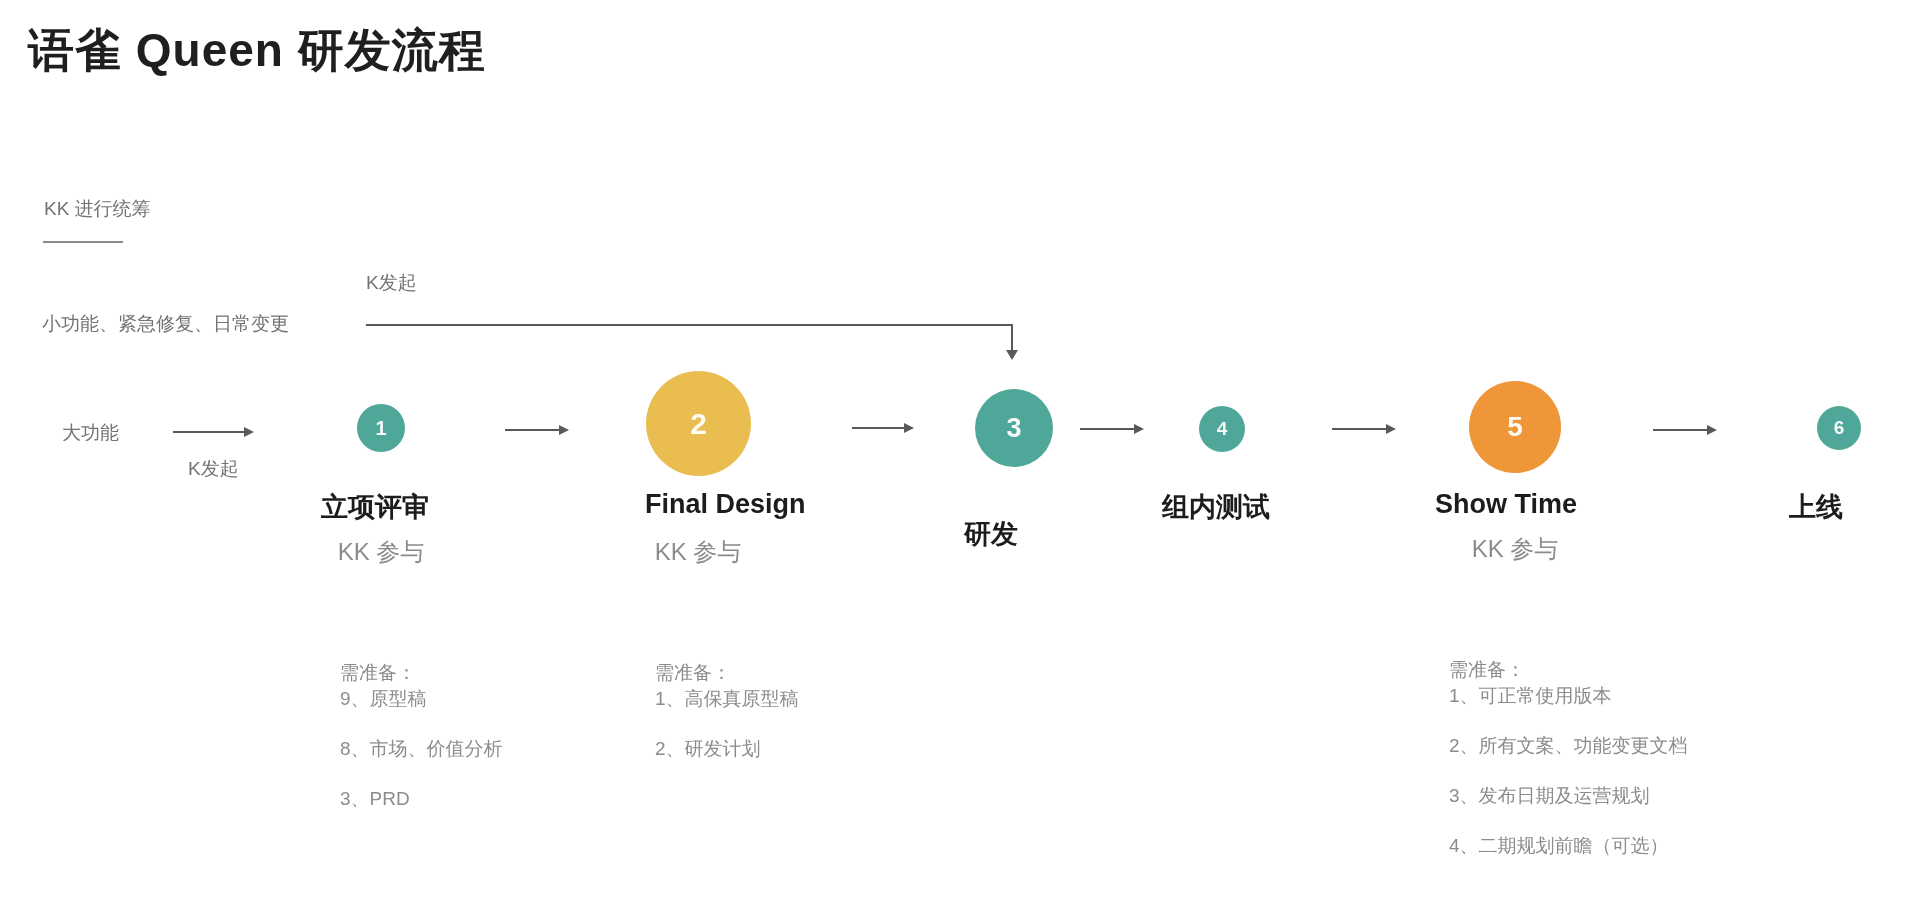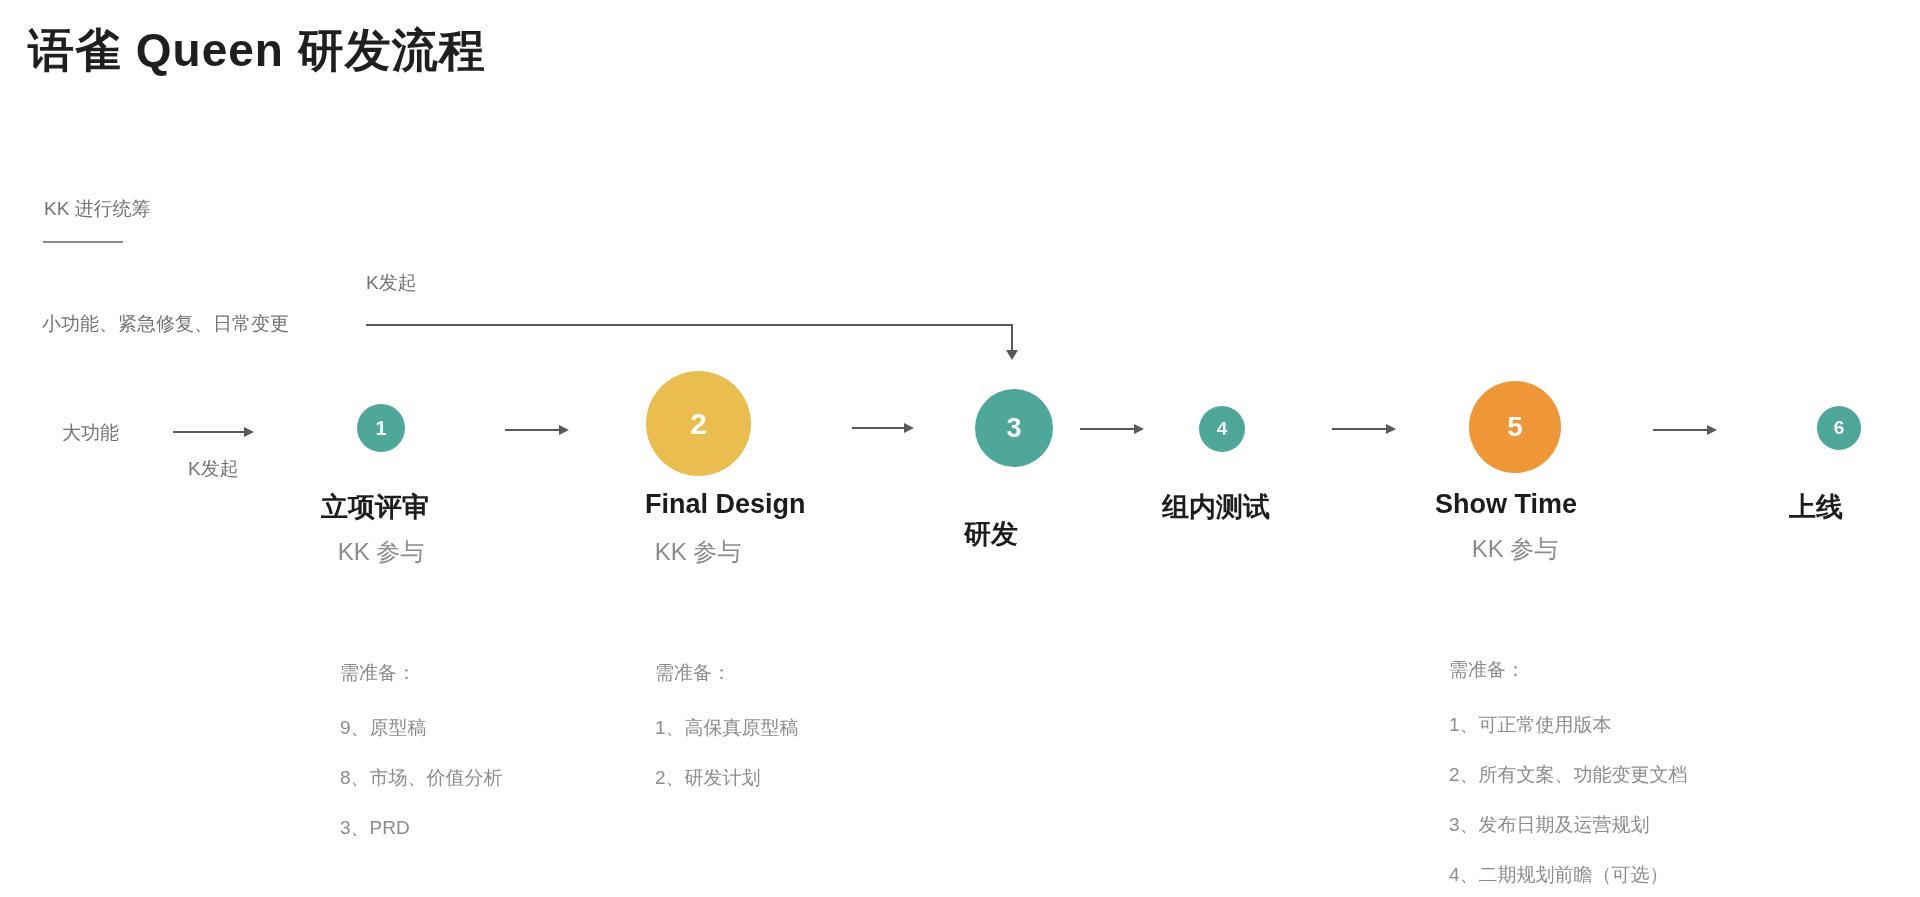--- a/index.html
+++ b/index.html
@@ -53,21 +53,21 @@
   .step-label {
     position: absolute; 
     font-size: 27px; font-weight: bold; color: #1c1c1c; white-space: nowrap;
   }
   .step-sub {
     position: absolute; text-align: center;
     font-size: 24px; color: #8c8c8c; white-space: nowrap;
   }
 
   .checklist { position: absolute; font-size: 19px; color: #8c8c8c; }
-  .checklist .check-heading { margin-bottom: 29px; }
+  .checklist .check-heading { }
   .checklist .check-item { margin-bottom: 24px; white-space: nowrap; }
 </style>
 </head>
 <body>
 
 <div class="canvas">
 
   <div class="page-title">语雀 Queen 研发流程</div>
 
   <div class="gray-note" style="left:44px; top:196px;">KK 进行统筹</div>

